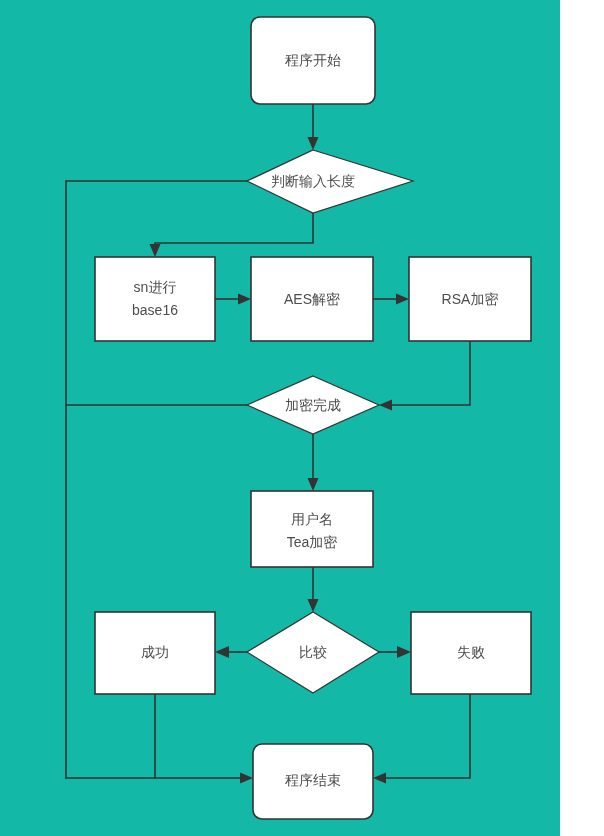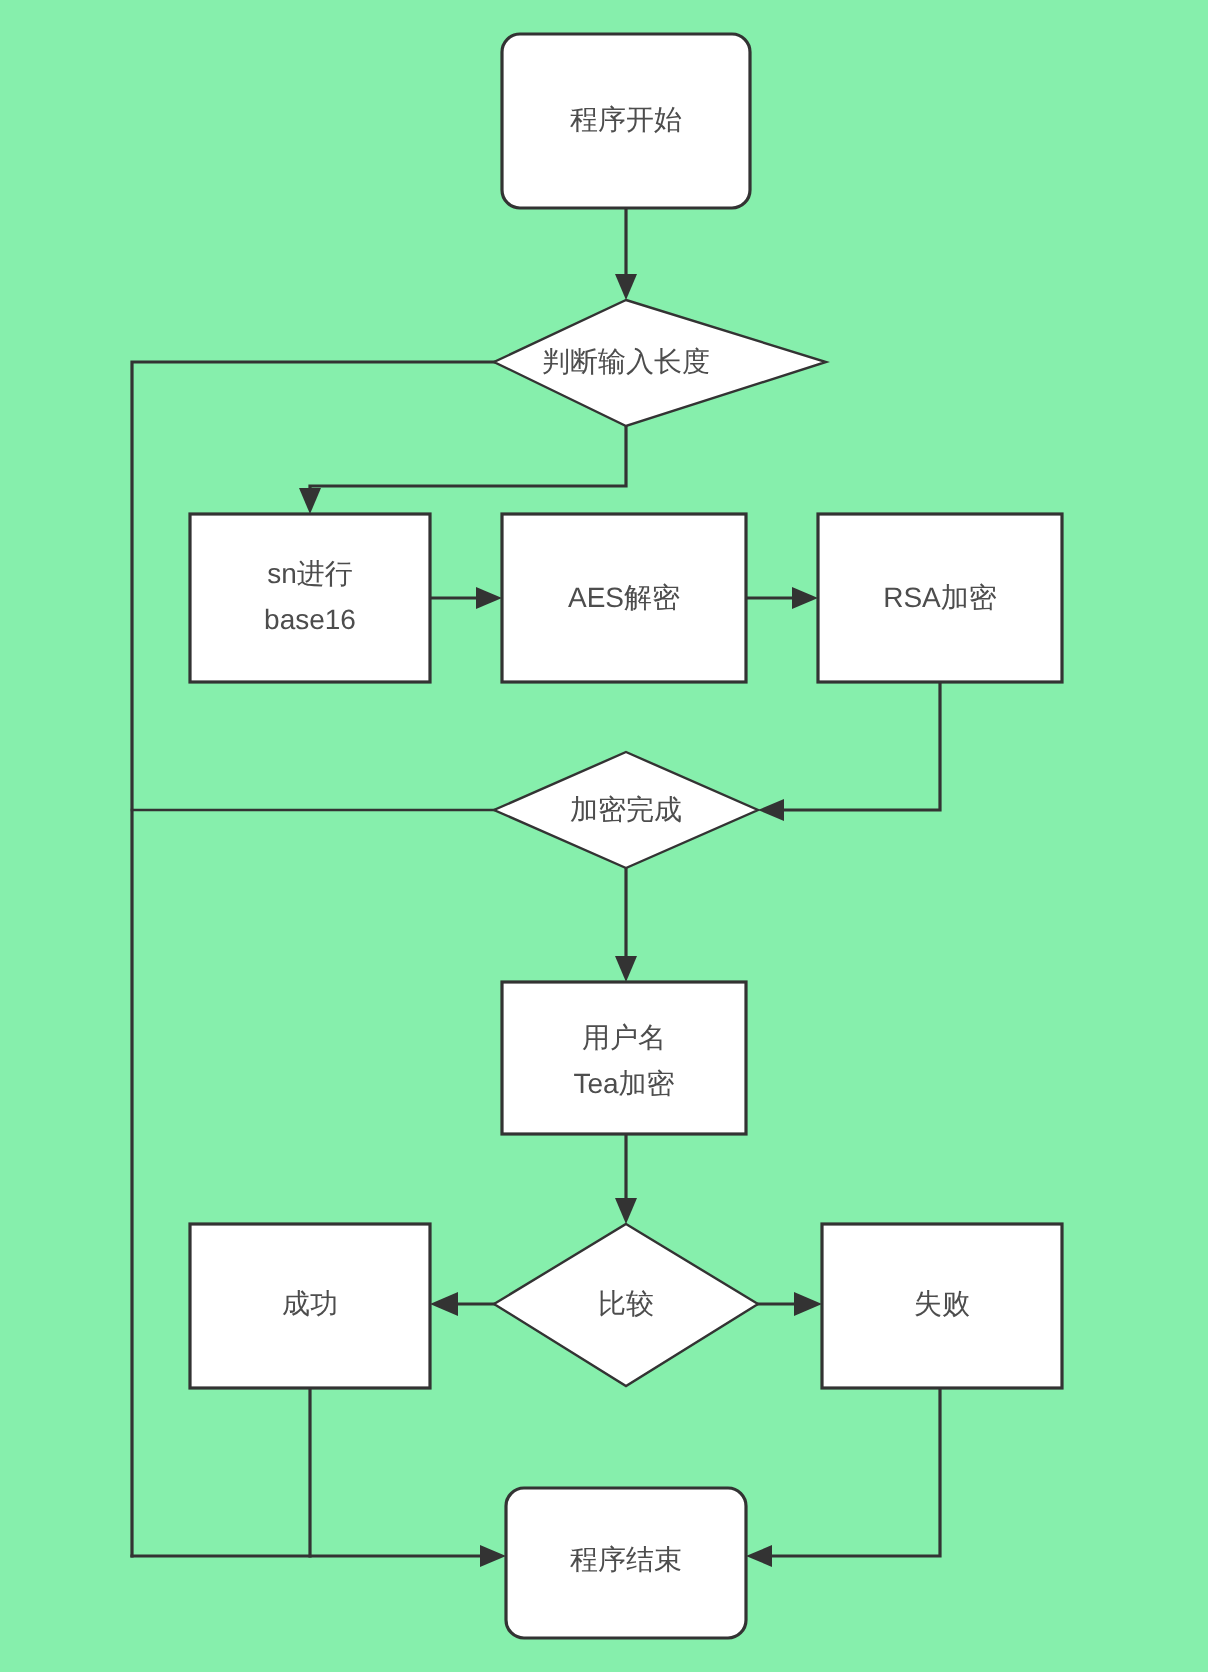--- a/index.html
+++ b/index.html
@@ -8,23 +8,23 @@
     background: #ffffff;
   }
   body {
     width: 604px;
     height: 836px;
     font-family: "Liberation Sans", "DejaVu Sans", sans-serif;
     overflow: hidden;
   }
   #flowchart-root {
     position: relative;
-    width: 604px;
+    width: 560px;
     height: 836px;
-    background: #86efac;
+    background: #14b8a6;
   }
   svg#flow-svg {
     display: block;
     width: 604px;
     height: 836px;
   }
   .node-shape {
     fill: #ffffff;
     stroke: #333333;
     stroke-width: 1.6;

